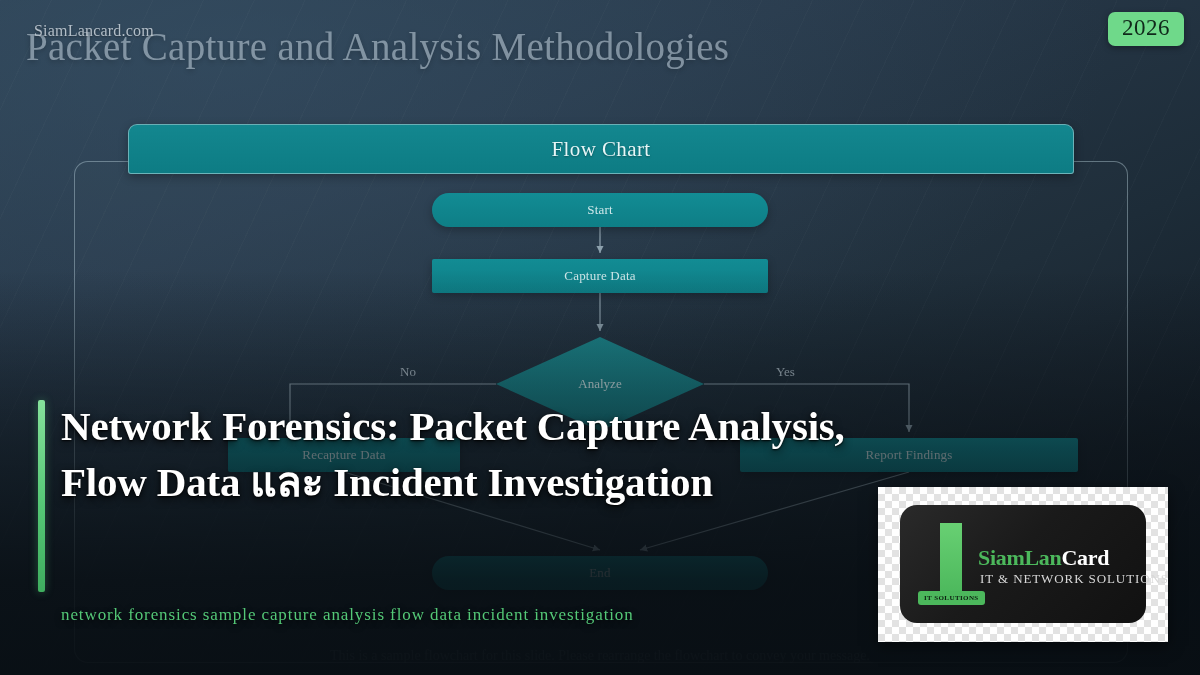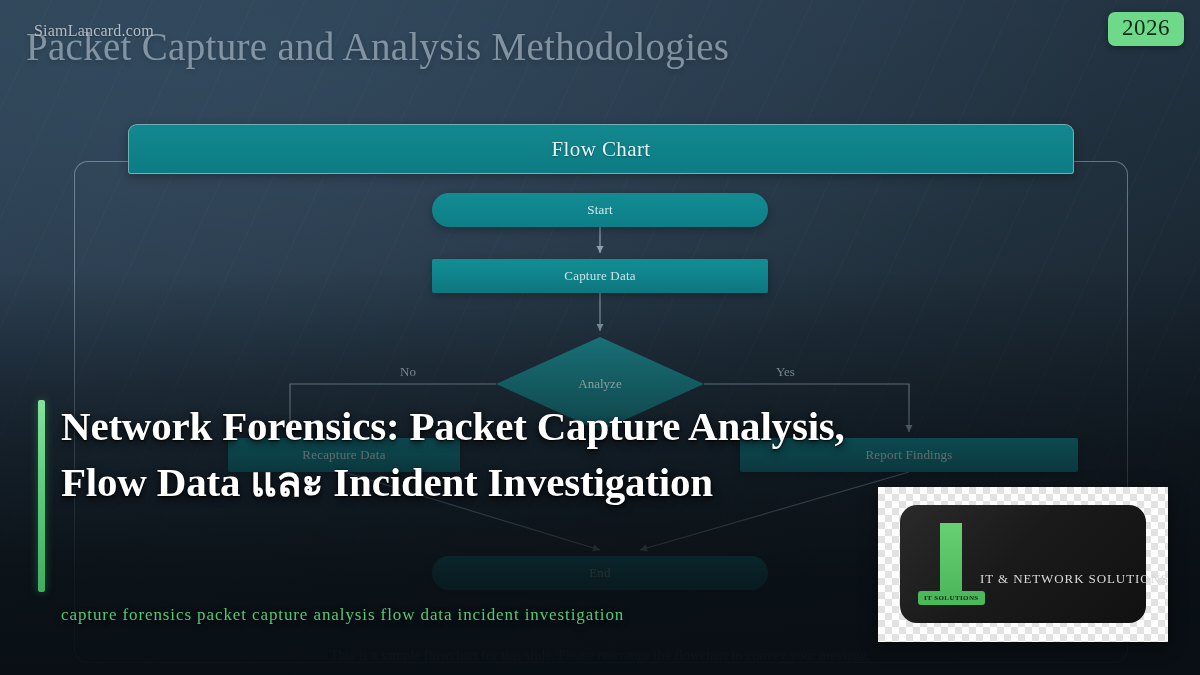--- a/index.html
+++ b/index.html
@@ -242,23 +242,26 @@
   </div>
 
   <div id="flow-caption">This is a sample flowchart for this slide. Please rearrange the flowchart to convey your message.</div>
 
   <div id="vignette"></div>
 
   <div id="title-block">
     <div id="accent-bar"></div>
     <div id="overlay-title">Network Forensics: Packet Capture Analysis, Flow Data และ Incident Investigation</div>
   </div>
-  <div id="keyword-line">capture forensics packet capture analysis flow data incident investigation</div>
+  <div id="keyword-line">network forensics sample capture analysis flow data incident investigation</div>
 
   <div id="logo-card">
     <div id="logo-inner">
       <div id="logo-bar"></div>
       <div id="logo-tag">IT SOLUTIONS</div>
+      <div id="logo-name">
+        <span class="g">SiamLan</span><span class="w">Card</span>
+      </div>
       <div id="logo-sub">IT &amp; NETWORK SOLUTIONS</div>
     </div>
   </div>
 
 </div>
 
 </body></html>

